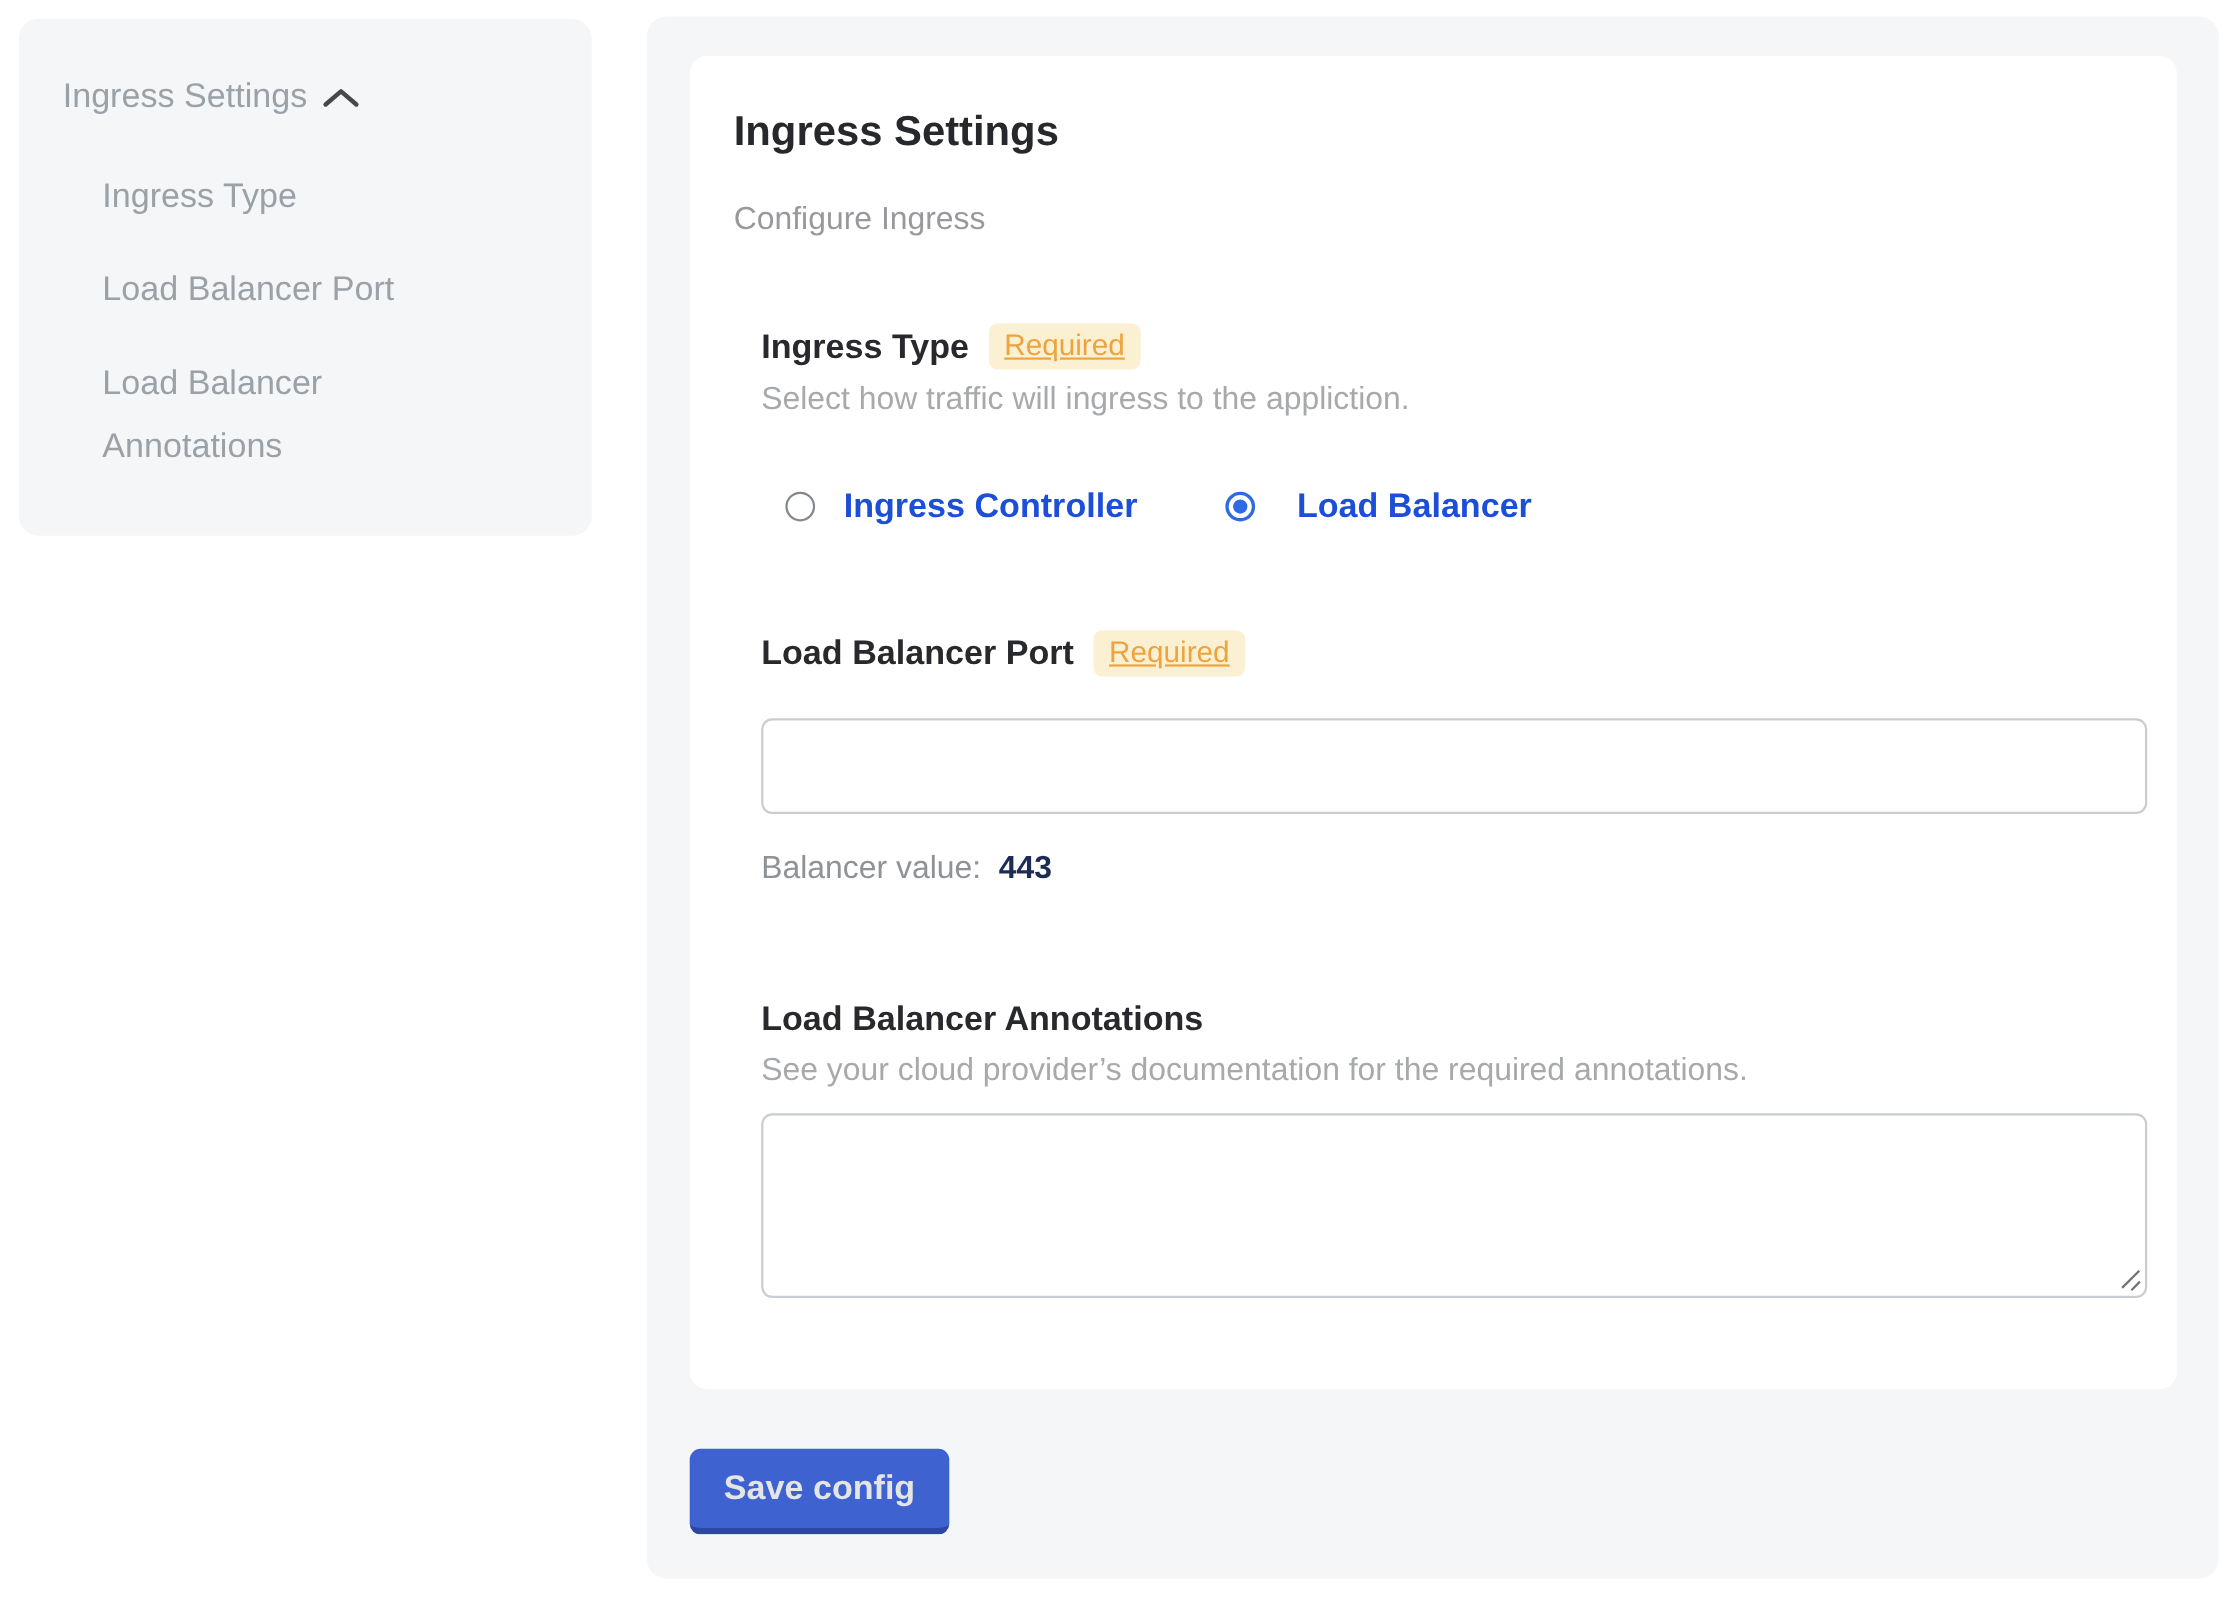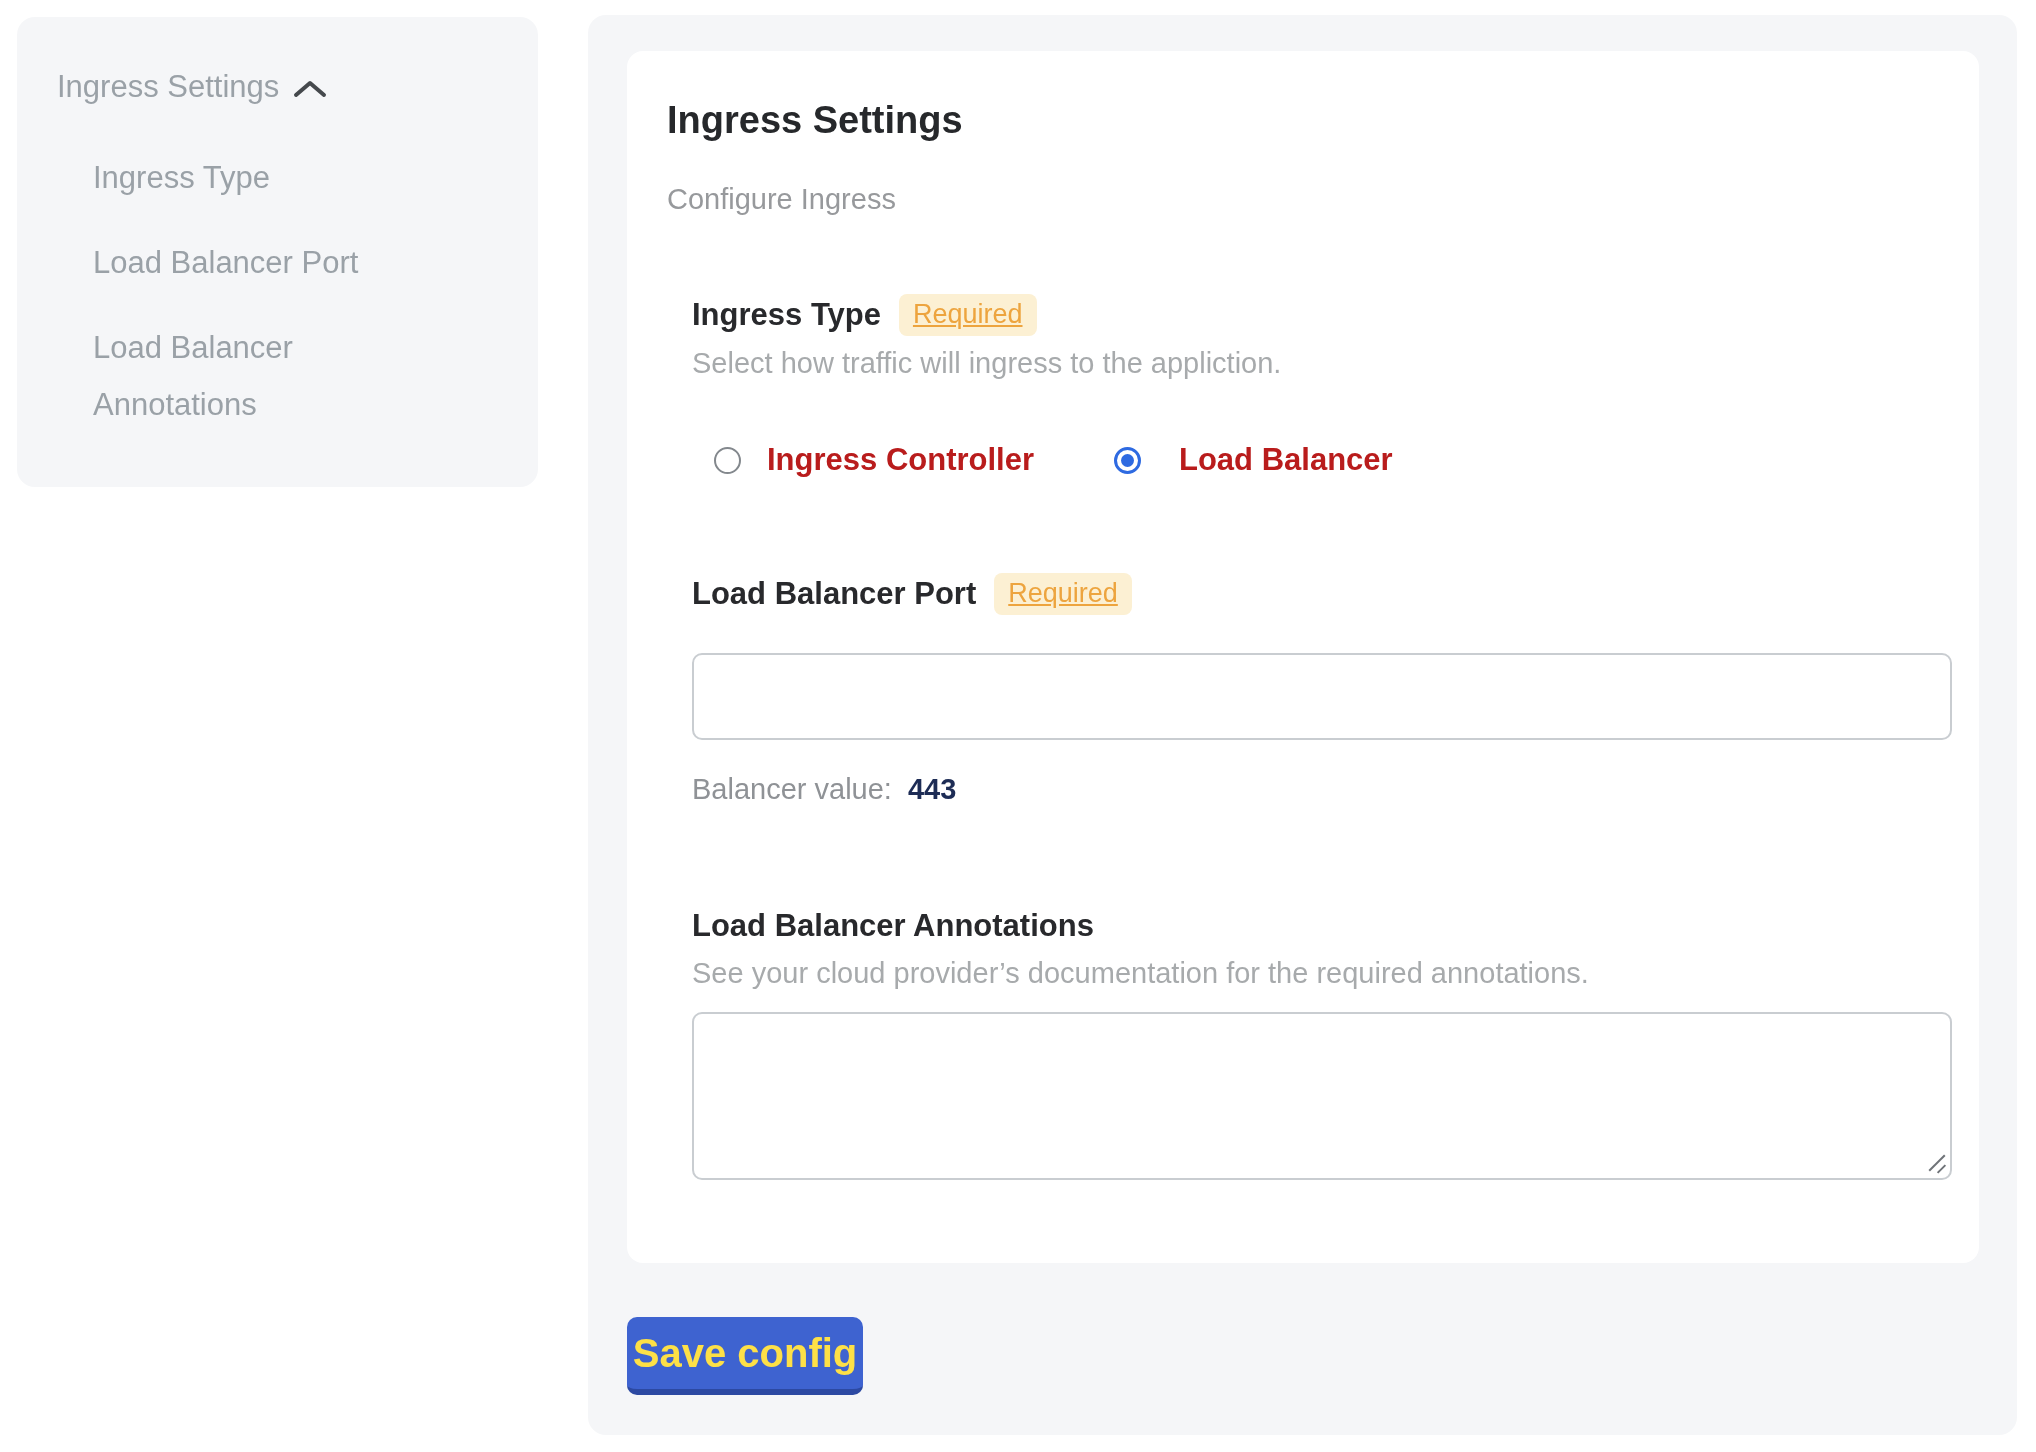--- a/index.html
+++ b/index.html
@@ -35,21 +35,21 @@
 
   .sec-ingress-type { margin-top:78px; }
   .radio-row { margin-top:62px; margin-left:22px; display:flex; align-items:center; }
   .radio-group { display:flex; align-items:center; cursor:pointer; }
   .radio-group + .radio-group { margin-left:80px;gap:12px; }
   .radio { width:27px; height:27px; border-radius:50%; border:2px solid #83888d;
     background:#fff; position:relative; flex:none; }
   .radio.selected { border:3px solid #2e6ae1; }
   .radio.selected::after { content:''; position:absolute; inset:4px;
     border-radius:50%; background:#2e6ae1; }
-  .radio-label { margin-left:26px; font-size:31px; font-weight:bold; color:#b91c1c; }
+  .radio-label { margin-left:26px; font-size:31px; font-weight:bold; color:#1d4ed8; }
 
   .sec-lb-port { margin-top:95px; }
   .text-input { display:block; margin-top:38px; width:1260px; height:87px;
     border:2px solid #c9cdd1; border-radius:10px; background:#fff;
     font-size:30px; padding:0 20px; color:#26282b; outline:none; }
   .default-line { margin-top:32px; font-size:29px; color:#8f9296; line-height:34px; }
   .default-value { color:#1d2c55; font-weight:bold; margin-left:8px; }
 
   .sec-lb-annotations { margin-top:100px; }
   .textarea-wrap { position:relative; margin-top:22px; width:1260px; }
@@ -59,21 +59,21 @@
     font-family:"Liberation Sans","DejaVu Sans",sans-serif; }
   .grip { position:absolute; right:5px; bottom:6px; width:22px; height:22px;
     pointer-events:none; }
   .grip::before, .grip::after { content:''; position:absolute; background:#6f7378;
     height:2px; transform:rotate(-45deg); transform-origin:center; }
   .grip::before { width:22px; right:-1px; bottom:10px; }
   .grip::after { width:11px; right:0px; bottom:4px; }
 
   .save-btn { position:absolute; left:39px; top:1302px; width:236px; height:78px;
     background:#3e63d0; border:none; border-bottom:6px solid #2c49a2;
-    border-radius:10px; color:#fde047; font-size:40px; font-weight:bold;
+    border-radius:10px; color:#e5e5e5; font-size:31px; font-weight:bold;
     cursor:pointer; font-family:"Liberation Sans","DejaVu Sans",sans-serif; }
 </style>
 </head>
 <body>
 
 <div class="page">
 
   <nav class="sidebar">
     <div class="sidebar-group">
       <span>Ingress Settings</span>

